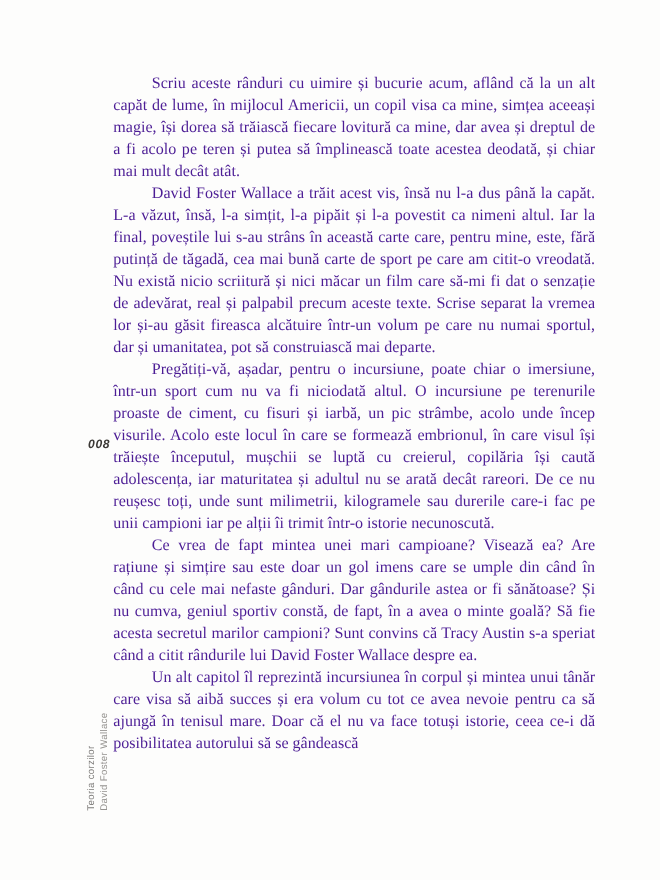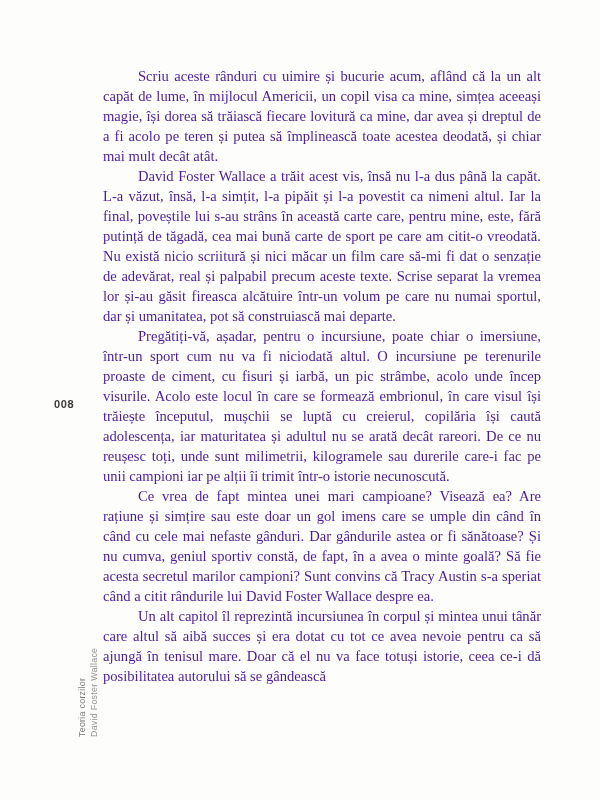--- a/index.html
+++ b/index.html
@@ -26,27 +26,28 @@
       color: #4c1d95;
       text-align: justify;
     }
     .text-column p {
       margin: 0;
       padding: 0;
       text-indent: 35px;
     }
     .page-number {
       position: absolute;
-      left: 54px;
+      left: 80px;
       top: 398px;
       font-family: "Liberation Sans", sans-serif;
       font-size: 11px;
       font-weight: bold;
       color: #3b3835;
       letter-spacing: 0.6px;
+      font-style: italic;
     }
     .spine {
       position: absolute;
       left: 77px;
       top: 737px;
       transform: rotate(-90deg);
       transform-origin: 0 0;
       font-family: "Liberation Sans", sans-serif;
       font-size: 8.8px;
       line-height: 11.5px;
@@ -71,16 +72,16 @@
   <div class="spine">
     <div class="spine-title">Teoria corzilor</div>
     <div class="spine-author">David Foster Wallace</div>
   </div>
 
   <div class="text-column">
     <p>Scriu aceste rânduri cu uimire și bucurie acum, aflând că la un alt capăt de lume, în mijlocul Americii, un copil visa ca mine, simțea aceeași magie, își dorea să trăiască fiecare lovitură ca mine, dar avea și dreptul de a fi acolo pe teren și putea să împlinească toate acestea deodată, și chiar mai mult decât atât.</p>
     <p>David Foster Wallace a trăit acest vis, însă nu l-a dus până la capăt. L-a văzut, însă, l-a simțit, l-a pipăit și l-a povestit ca nimeni altul. Iar la final, poveștile lui s-au strâns în această carte care, pentru mine, este, fără putință de tăgadă, cea mai bună carte de sport pe care am citit-o vreodată. Nu există nicio scriitură și nici măcar un film care să-mi fi dat o senzație de adevărat, real și palpabil precum aceste texte. Scrise separat la vremea lor și-au găsit fireasca alcătuire într-un volum pe care nu numai sportul, dar și umanitatea, pot să construiască mai departe.</p>
     <p>Pregătiți-vă, așadar, pentru o incursiune, poate chiar o imersiune, într-un sport cum nu va fi niciodată altul. O incursiune pe terenurile proaste de ciment, cu fisuri și iarbă, un pic strâmbe, acolo unde încep visurile. Acolo este locul în care se formează embrionul, în care visul își trăiește începutul, mușchii se luptă cu creierul, copilăria își caută adolescența, iar maturitatea și adultul nu se arată decât rareori. De ce nu reușesc toți, unde sunt milimetrii, kilogramele sau durerile care-i fac pe unii campioni iar pe alții îi trimit într-o istorie necunoscută.</p>
     <p>Ce vrea de fapt mintea unei mari campioane? Visează ea? Are rațiune și simțire sau este doar un gol imens care se umple din când în când cu cele mai nefaste gânduri. Dar gândurile astea or fi sănătoase? Și nu cumva, geniul sportiv constă, de fapt, în a avea o minte goală? Să fie acesta secretul marilor campioni? Sunt convins că Tracy Austin s-a speriat când a citit rândurile lui David Foster Wallace despre ea.</p>
-    <p>Un alt capitol îl reprezintă incursiunea în corpul și mintea unui tânăr care altul să aibă succes și era dotat cu tot ce avea nevoie pentru ca să ajungă în tenisul mare. Doar că el nu va face totuși istorie, ceea ce-i dă posibilitatea autorului să se gândească</p>
+    <p>Un alt capitol îl reprezintă incursiunea în corpul și mintea unui tânăr care visa să aibă succes și era volum cu tot ce avea nevoie pentru ca să ajungă în tenisul mare. Doar că el nu va face totuși istorie, ceea ce-i dă posibilitatea autorului să se gândească</p>
   </div>
 
 </div>
 
 </body></html>

